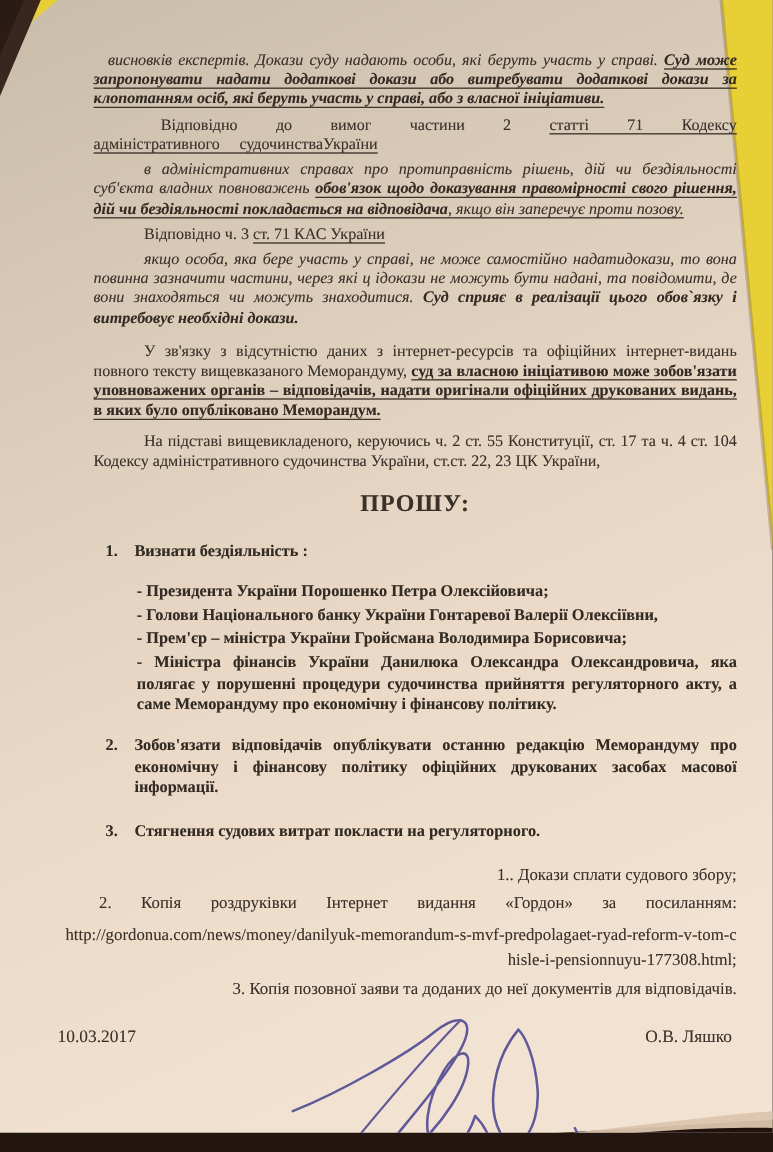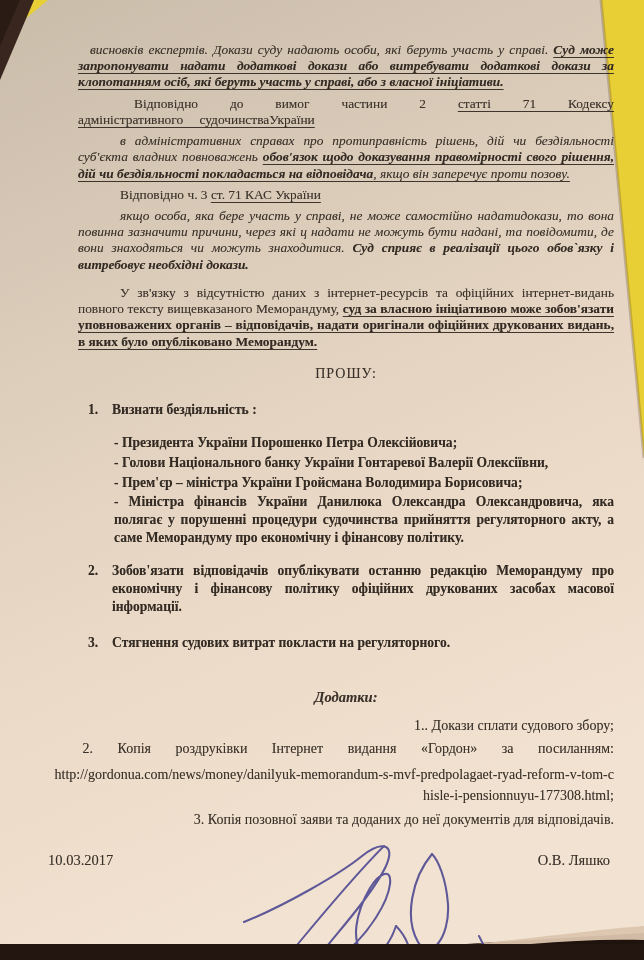--- a/index.html
+++ b/index.html
@@ -15,21 +15,21 @@
     text-shadow:0 0 .4px rgba(58,48,40,.35);
   }
   p{margin:0 0 5px;}
   .just{text-align:justify;}
   .ind{text-indent:42px;}
   .ind-sm{text-indent:12px;}
   .ind-lg{text-indent:56px;}
   .spread1{word-spacing:13px;}
   .spread2{word-spacing:21px;}
   .center{text-align:center;}
-  .h-prosh{font-weight:400;letter-spacing:1px;margin:16px 0 18px;font-size:14px;}
+  .h-prosh{font-weight:700;letter-spacing:1px;margin:16px 0 18px;font-size:20px;}
   .h-dod{font-weight:700;font-style:italic;margin:32px 0 10px;font-size:14.5px;}
   .rs-b{font-weight:700;color:#332b23;}
   .rs-i{font-style:italic;}
   .rs-u{text-decoration:underline;text-decoration-thickness:1.2px;text-underline-offset:2.5px;text-decoration-color:rgba(51,42,34,.9);}
   .mt12{margin-top:12px;}
   .mt10{margin-top:10px;}
   .li{display:flex;padding-left:10px;margin:0 0 14px;font-size:13.6px;line-height:1.3;}
   .li .num{flex:none;width:24px;font-weight:700;color:#332b23;}
   .li .bodytext{flex:1;}
   .subs{padding-left:2px;margin-top:16px;}
@@ -78,24 +78,25 @@
   <div class="content">
 
     <p class="just ind-sm"><span class="rs-i">висновків експертів. Докази суду надають особи, які  беруть участь у справі. </span><span class="rs-i rs-b rs-u">Суд може запропонувати надати додаткові докази або витребувати додаткові докази за клопотанням осіб, які беруть участь у справі, або з власної ініціативи.</span></p>
 
     <p class="just ind-lg spread1"><span>Відповідно до вимог частини 2 </span><span class="rs-u">статті 71 Кодексу адміністративного судочинстваУкраїни</span></p>
 
     <p class="just ind"><span class="rs-i">в адміністративних справах про протиправність рішень, дій чи бездіяльності суб'єкта владних повноважень </span><span class="rs-i rs-b rs-u">обов'язок щодо доказування правомірності свого рішення, дій чи бездіяльності покладається на відповідача</span><span class="rs-i rs-u">, якщо він заперечує проти позову.</span></p>
 
     <p class="ind"><span>Відповідно ч. 3 </span><span class="rs-u">ст. 71 КАС України</span></p>
 
-    <p class="just ind"><span class="rs-i">якщо особа, яка бере участь у справі, не може самостійно надатидокази, то вона повинна зазначити причини, через які ц надати не можуть бути надані, та повідомити, де вони знаходяться чи можуть знаходитися. </span><span class="rs-i rs-b">Суд сприяє в реалізації цього обов`язку і витребовує необхідні докази.</span></p>
+    <p class="just ind"><span class="rs-i">якщо особа, яка бере участь у справі, не може самостійно надатидокази, то вона повинна зазначити частини, через які ц ідокази не можуть бути надані, та повідомити, де вони знаходяться чи можуть знаходитися. </span><span class="rs-i rs-b">Суд сприяє в реалізації цього обов`язку і витребовує необхідні докази.</span></p>
 
     <p class="just ind mt12"><span>У зв'язку з  відсутністю даних з інтернет-ресурсів та офіційних інтернет-видань повного тексту вищевказаного Меморандуму, </span><span class="rs-b rs-u">суд за власною ініціативою може зобов'язати уповноважених органів – відповідачів, надати оригінали офіційних друкованих видань, в яких було опубліковано Меморандум.</span></p>
 
+    <p class="just ind mt10"><span>На підставі вищевикладеного, керуючись ч. 2 ст. 55 Конституції, ст. 17  та ч. 4 ст. 104 Кодексу адміністративного судочинства України, ст.ст. 22, 23 ЦК України,</span></p>
 
     <p class="center h-prosh">ПРОШУ:</p>
 
     <div class="li">
       <span class="num">1.</span>
       <div class="bodytext">
         <p><span class="rs-b">Визнати бездіяльність :</span></p>
         <div class="subs">
           <p><span class="rs-b">- Президента України Порошенко Петра Олексійовича;</span></p>
           <p><span class="rs-b">- Голови Національного банку України Гонтаревої Валерії Олексіївни,</span></p>
@@ -112,21 +113,20 @@
       </div>
     </div>
 
     <div class="li">
       <span class="num">3.</span>
       <div class="bodytext">
         <p><span class="rs-b">Стягнення судових витрат покласти на регуляторного.</span></p>
       </div>
     </div>
 
-    <p class="center h-dod">Додатки:</p>
 
     <div class="annex">
       <p><span>1.. Докази сплати судового збору;</span></p>
       <p class="spread2"><span>2. Копія роздруківки Інтернет видання «Гордон» за посиланням:</span></p>
       <p class="url"><span>http://gordonua.com/news/money/danilyuk-memorandum-s-mvf-predpolagaet-ryad-reform-v-tom-chisle-i-pensionnuyu-177308.html;</span></p>
       <p><span>3. Копія позовної заяви та доданих до неї документів для відповідачів.</span></p>
     </div>
 
     <div class="footer">
       <span class="date">10.03.2017</span>

